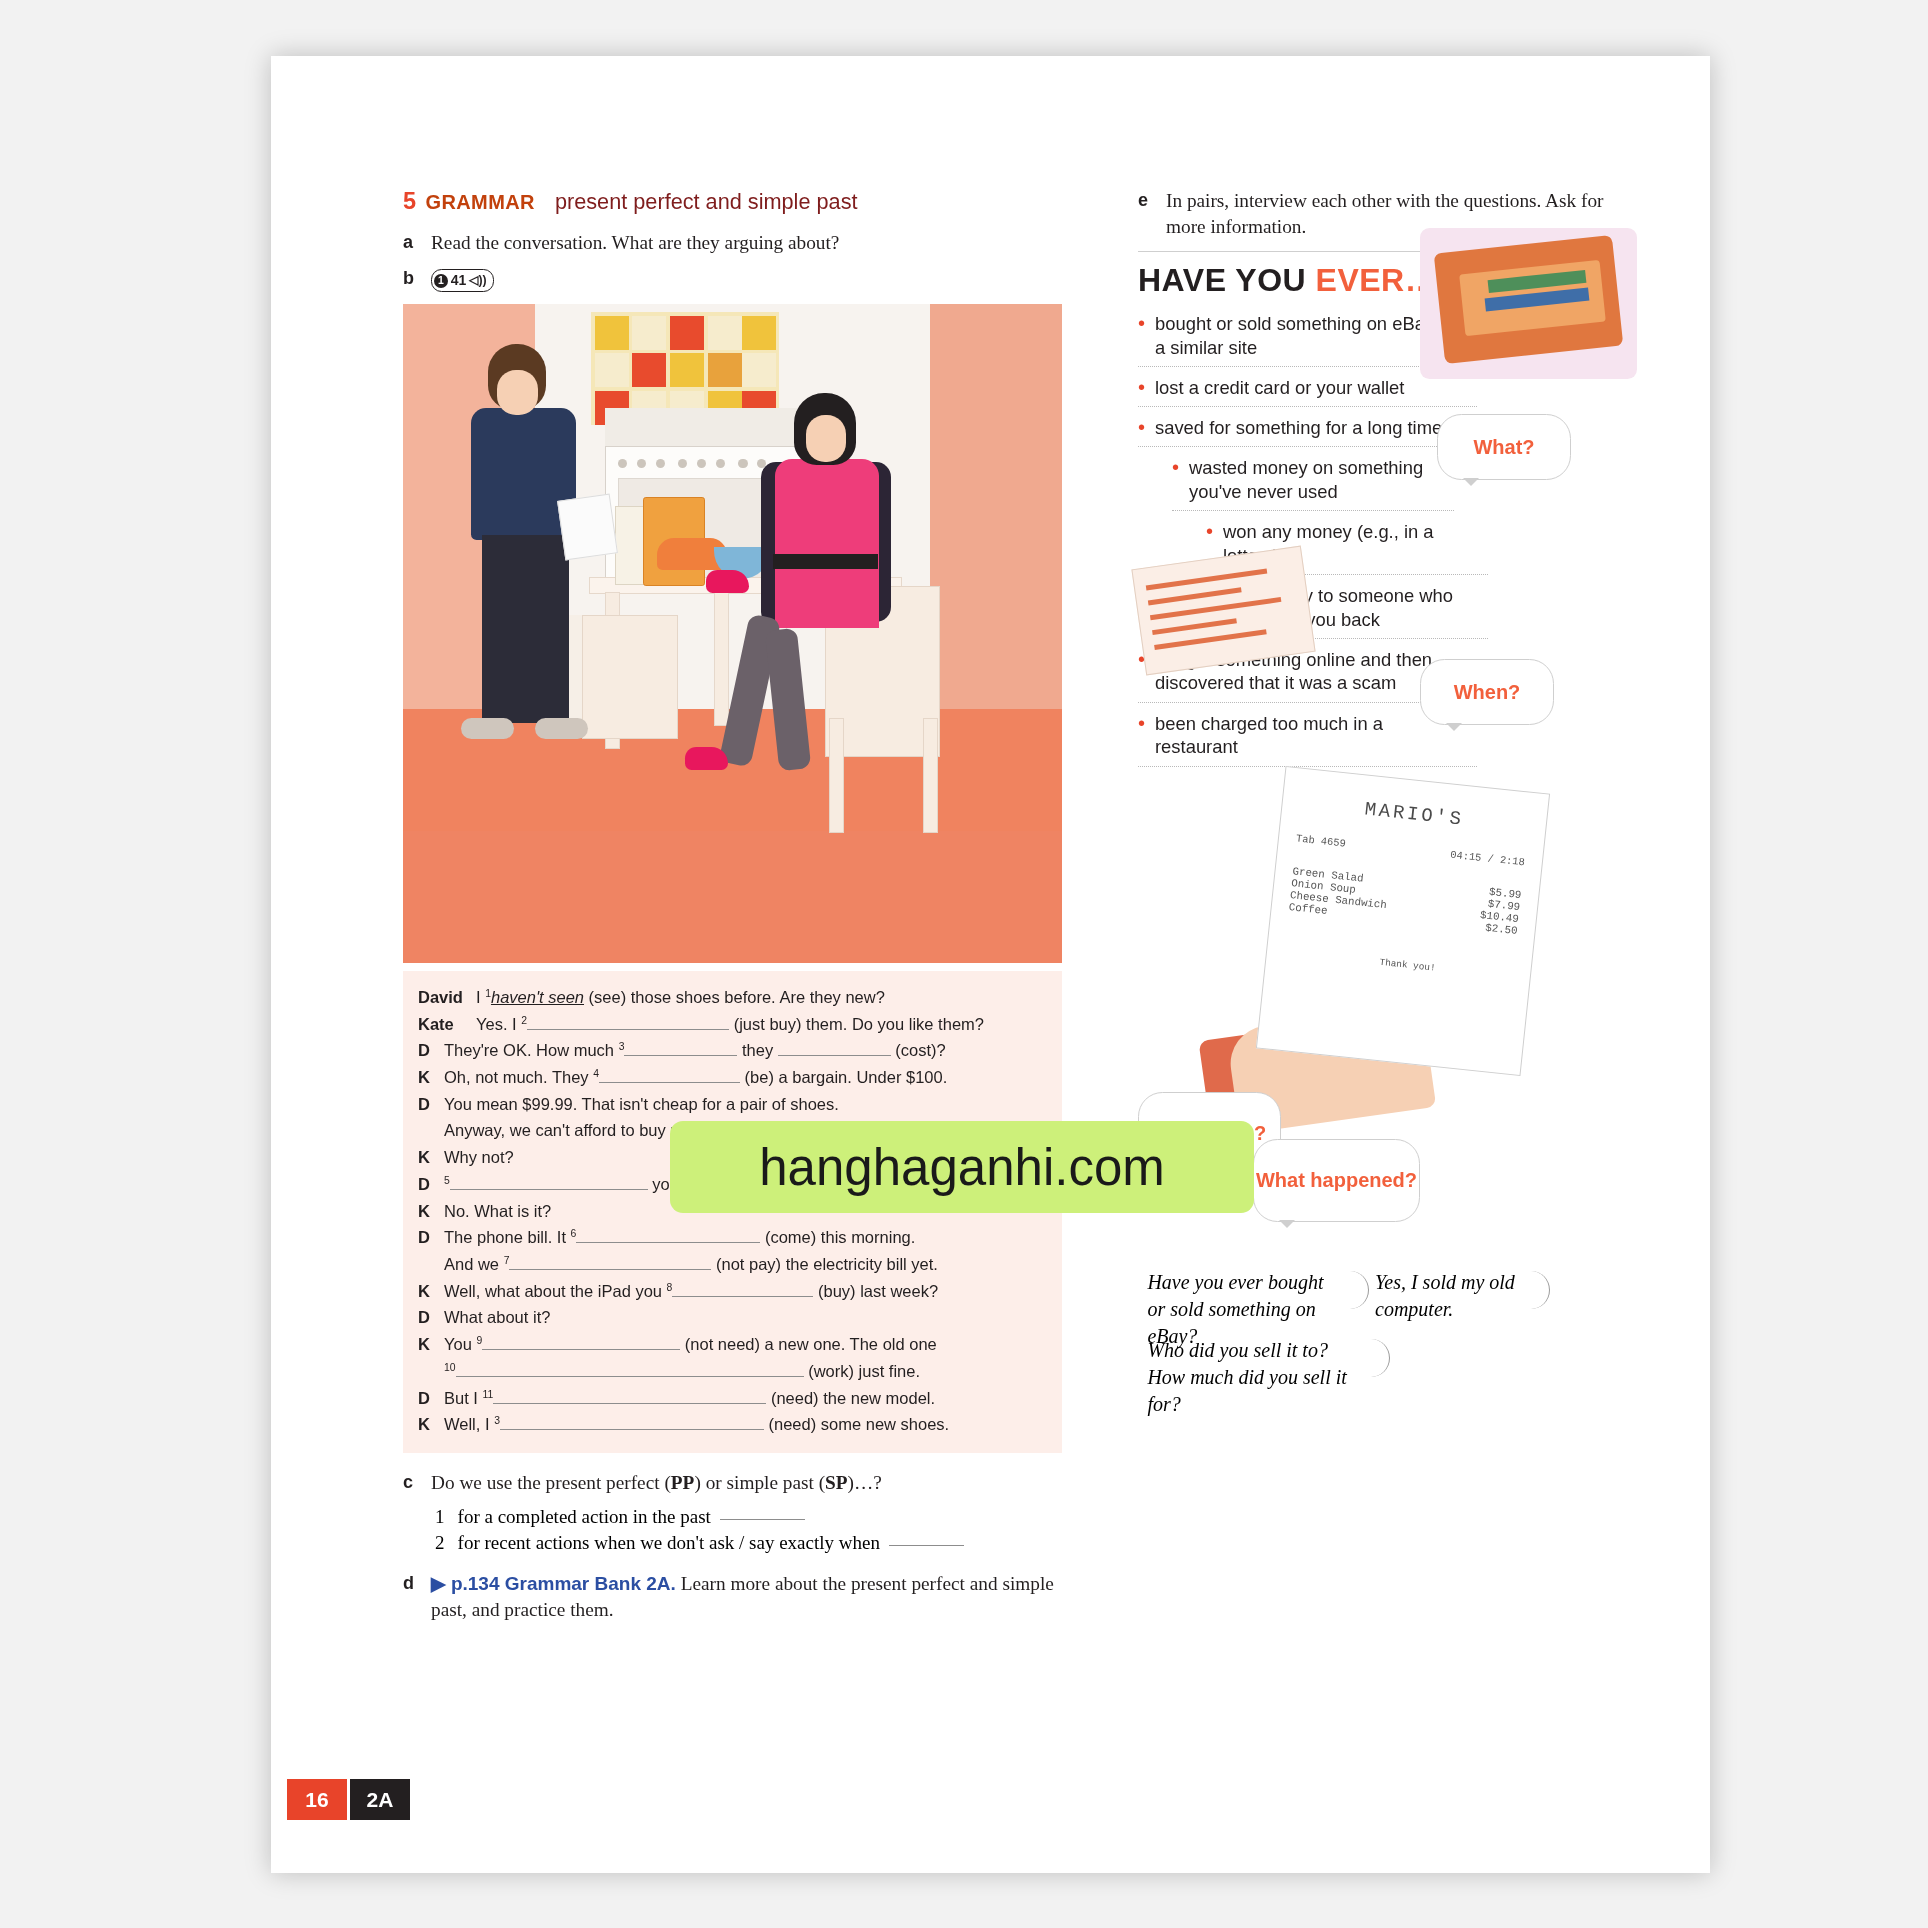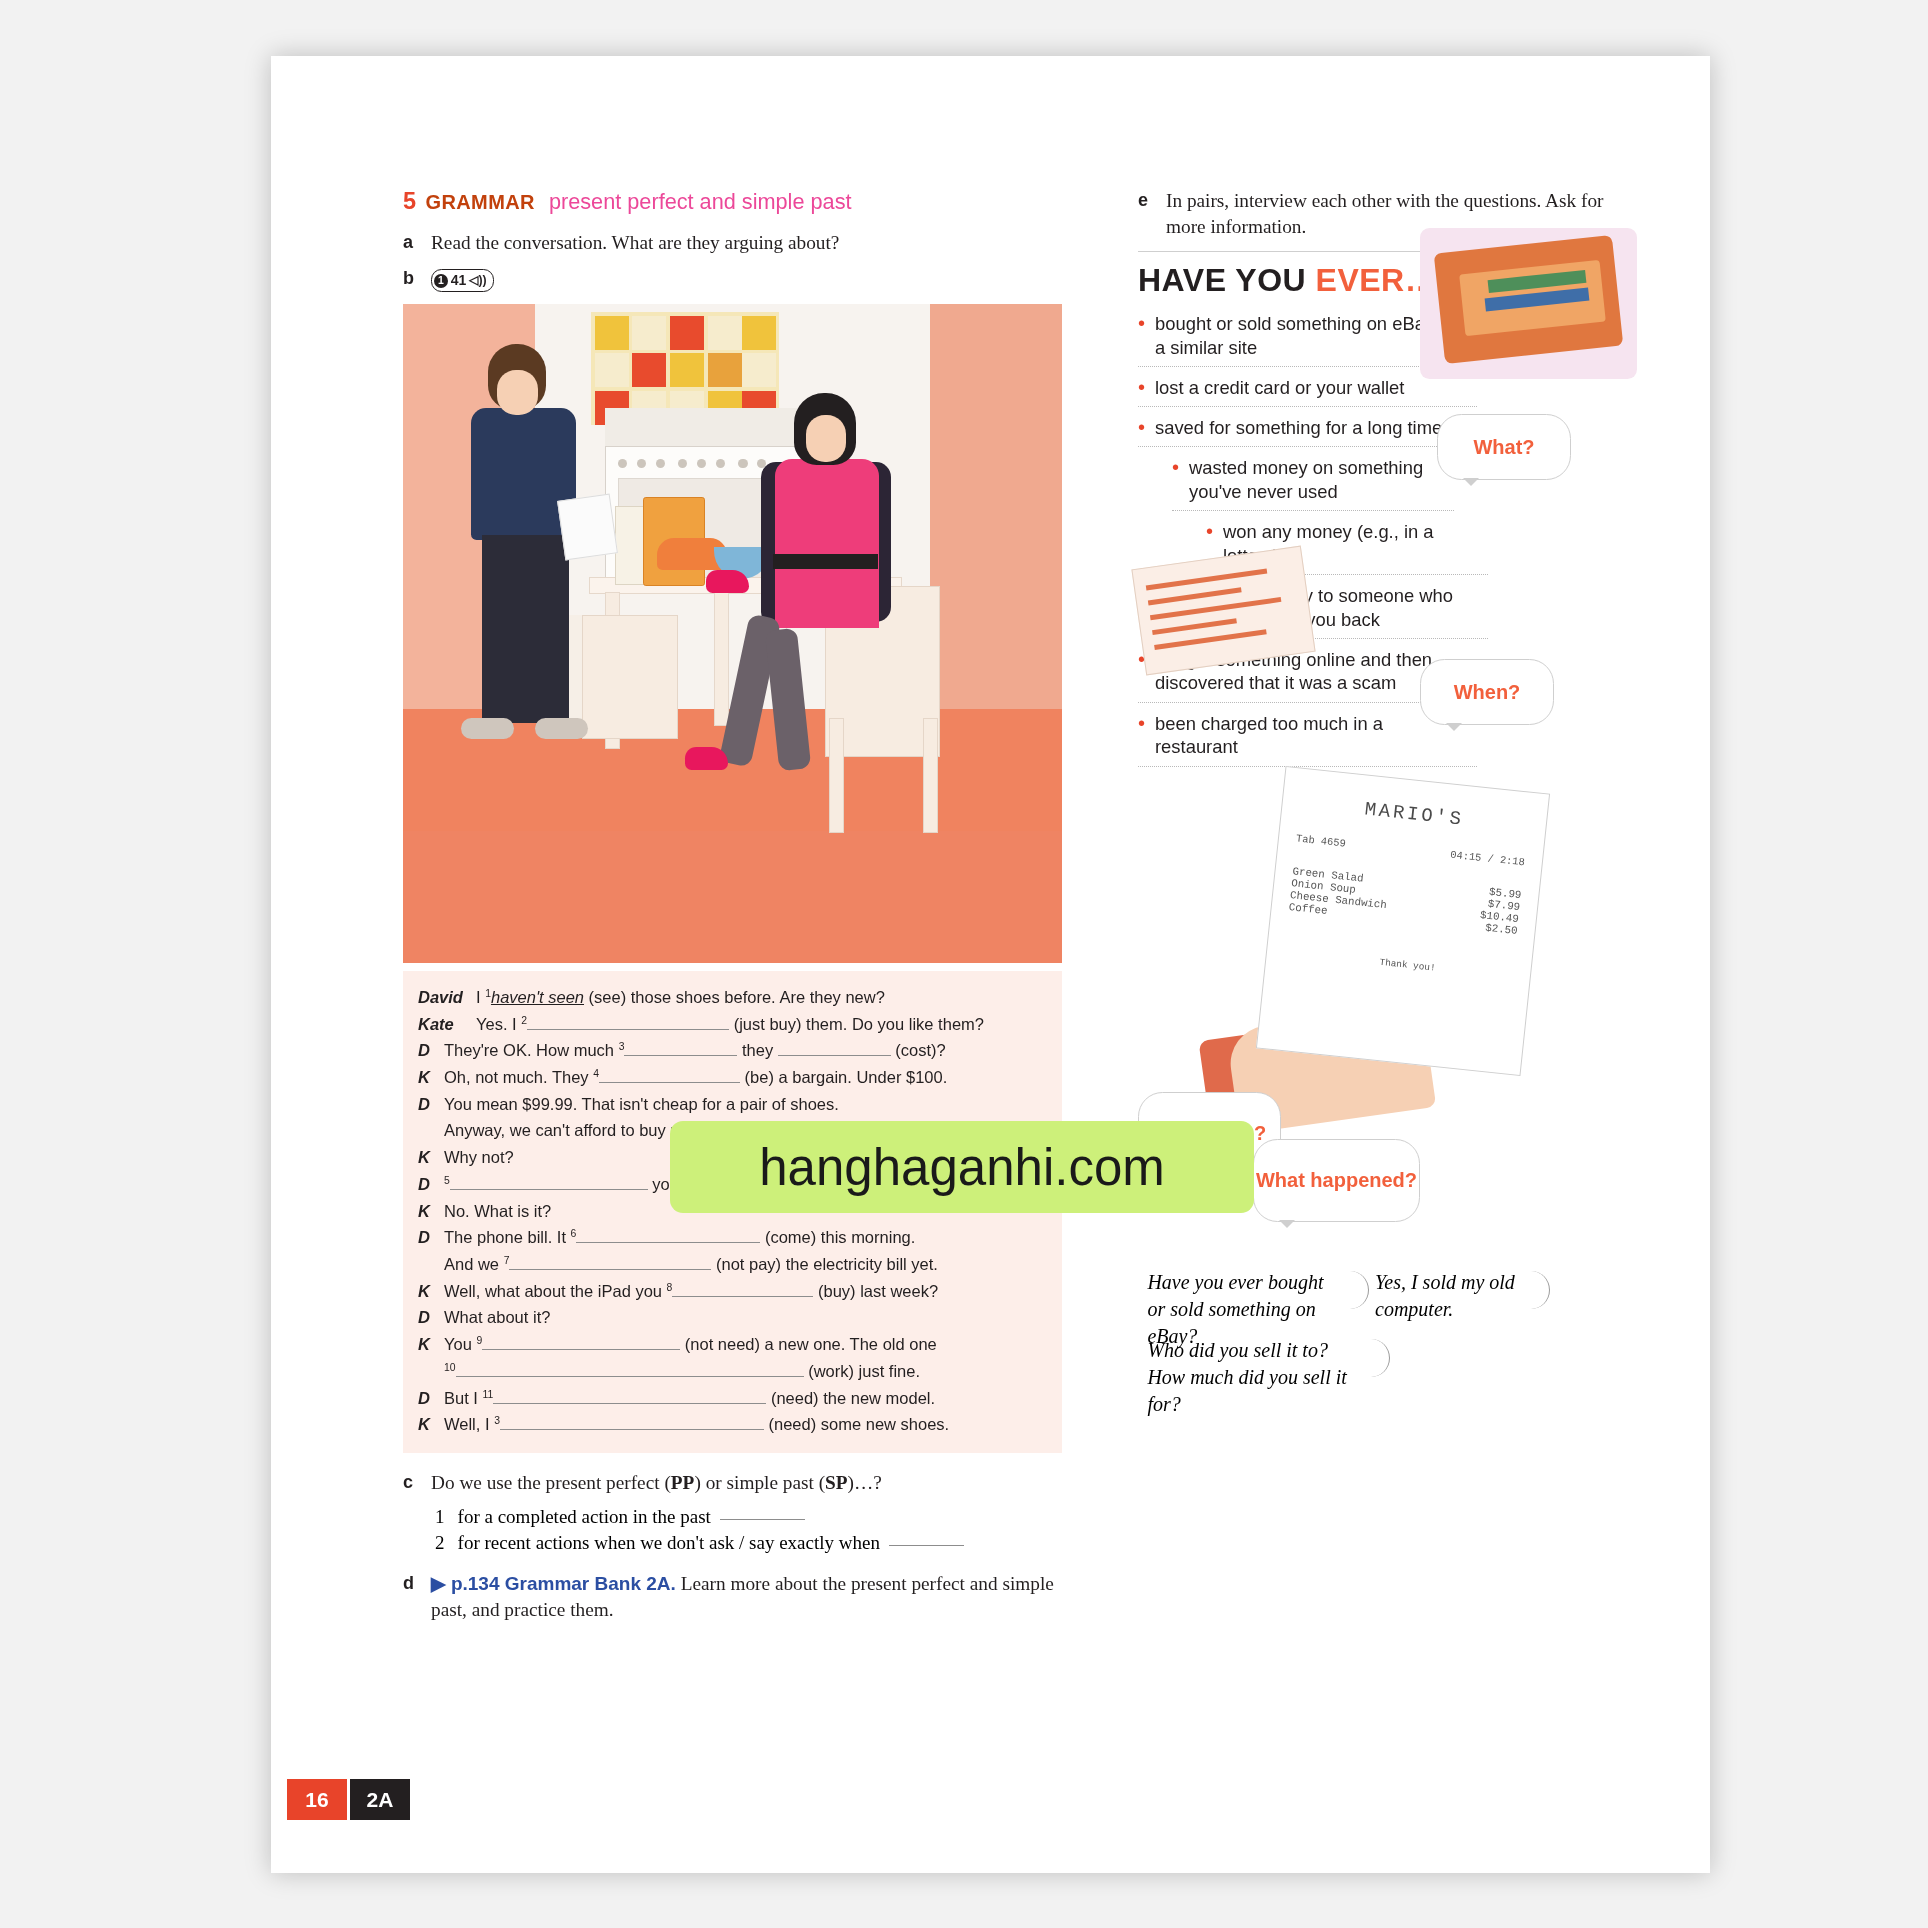--- a/index.html
+++ b/index.html
@@ -58,22 +58,22 @@
   .ex-title {
     font-family: "Liberation Sans", sans-serif;
     font-weight: bold;
     font-size: 20px;
     letter-spacing: 0.4px;
     color: #c2410c;
   }
   .ex-sub {
     font-family: "Liberation Sans", sans-serif;
     font-size: 21.7px;
-    color: #ec4899;
-    margin-left: 14px;
+    color: #7f1d1d;
+    margin-left: 20px;
   }
   .head-row { display: flex; align-items: baseline; margin-bottom: 15px; }
 
   .task {
     display: flex;
     margin-bottom: 10.4px;
     font-size: 19.3px;
     line-height: 1.35;
     color: #231f20;
   }
@@ -166,21 +166,21 @@
     margin-top: 7.5px;
     background: #fdeee9;
     padding: 13px 15px 15px 15px;
     width: 629px;
     font-family: "Liberation Sans", sans-serif;
     font-size: 16.5px;
     color: #231f20;
     line-height: 1.62;
   }
   .dl-row { display: flex; align-items: baseline; }
-  .dl-spk { font-weight: bold; flex: 0 0 58px; font-style: italic; }
+  .dl-spk { font-weight: bold; flex: 0 0 58px; }
   .dl-spk.short { flex: 0 0 26px; }
   .dl-text { flex: 1; }
   .blank {
     display: inline-block;
     border-bottom: 0.9px solid #8d8d8d;
     height: 13px;
     vertical-align: baseline;
   }
   .sup { font-size: 10.4px; vertical-align: super; }
   .ul-ans { text-decoration: underline; font-style: italic; }

